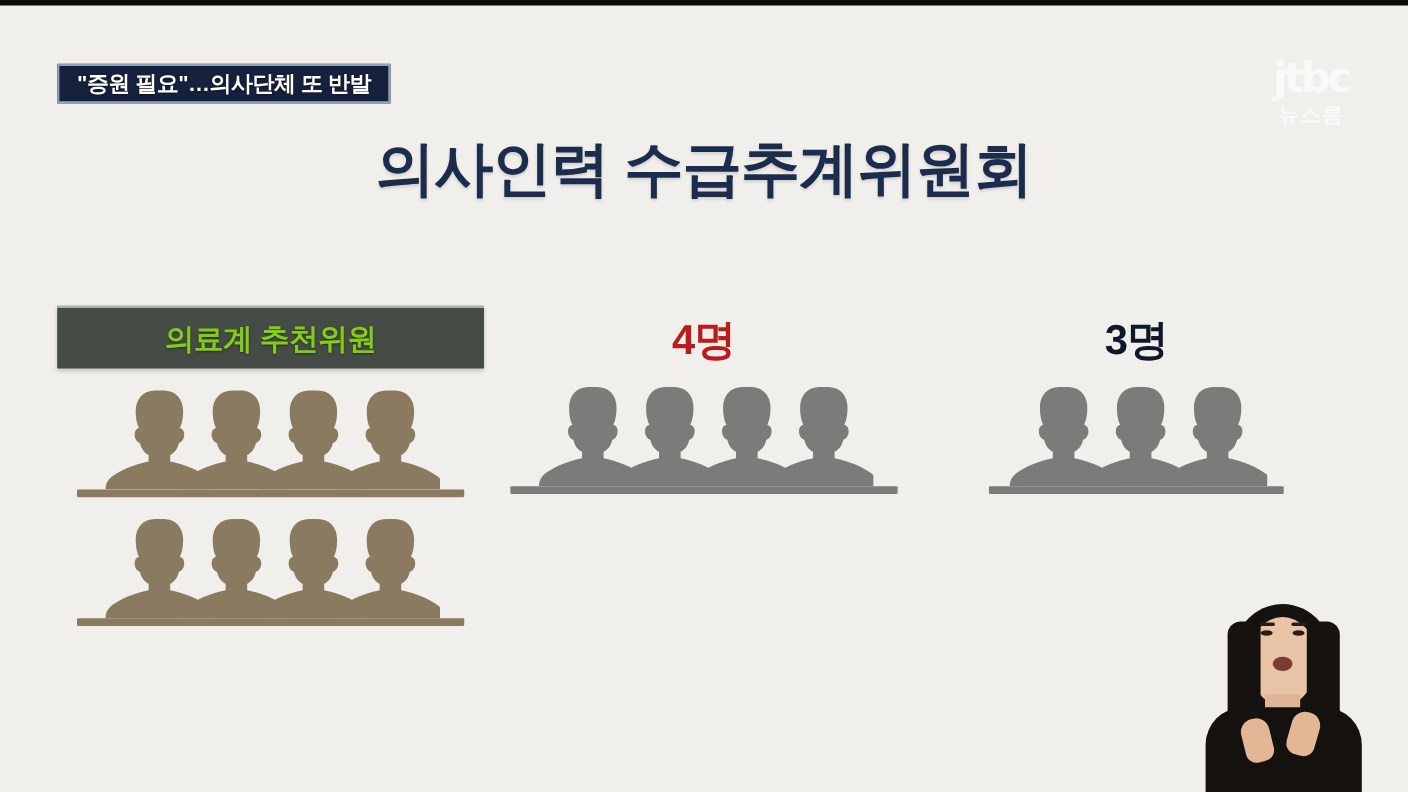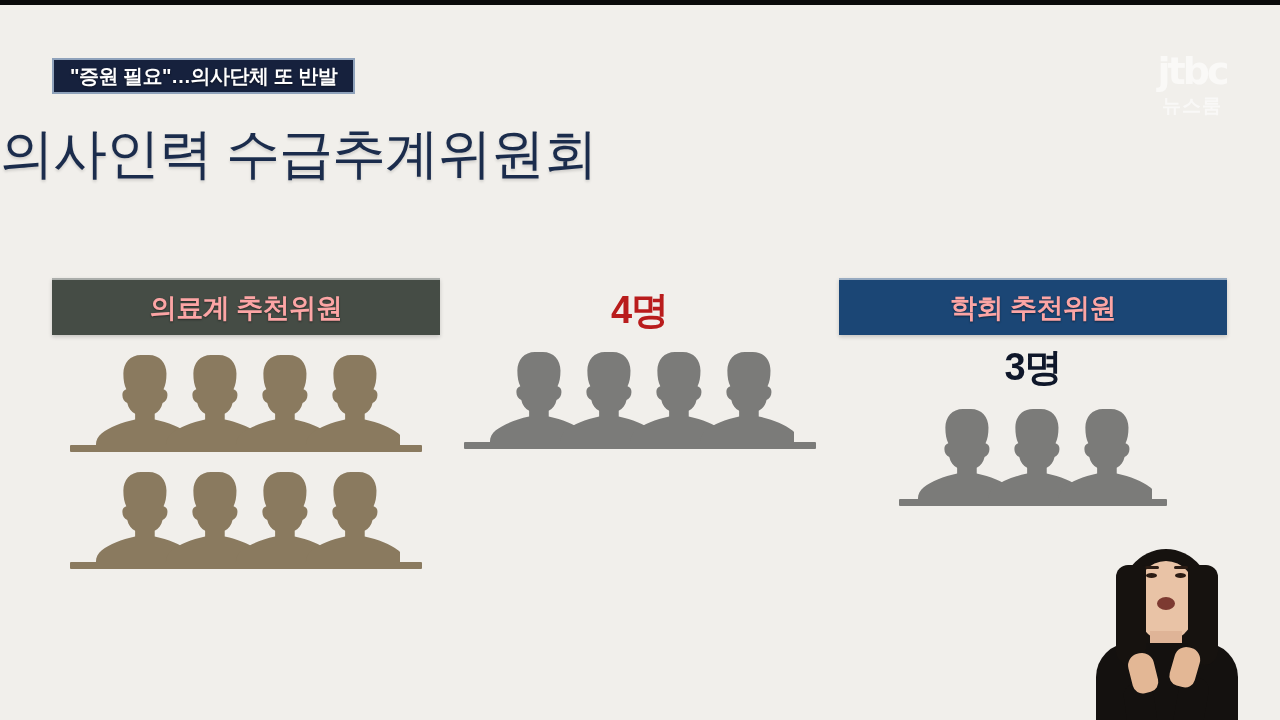--- a/index.html
+++ b/index.html
@@ -75,22 +75,23 @@
     color: rgba(255,255,255,0.58);
     line-height: 1;
   }
 
   
   .main-title {
     position: absolute;
     left: 0;
     top: 118px;
     width: 1280px;
+    text-align: center;
     font-size: 54px;
-    font-weight: normal;
+    font-weight: bold;
     color: #1b2c4c;
     letter-spacing: -1px;
     text-shadow: 0 2px 3px rgba(0,0,0,.14);
   }
 
   
   .columns {
     position: absolute;
     left: 0;
     top: 278px;
@@ -108,21 +109,21 @@
   .col-header {
     height: 57px;
     display: flex;
     align-items: center;
     justify-content: center;
     box-sizing: border-box;
     border-top: 2px solid rgba(255,255,255,.55);
     box-shadow: 0 2px 4px rgba(0,0,0,.18);
   }
   .col-header-label {
-    color: #fca5a5;
+    color: #84cc16;
     font-size: 27px;
     font-weight: bold;
     letter-spacing: -0.5px;
     white-space: nowrap;
     text-shadow: 0 1px 2px rgba(0,0,0,.45);
   }
 
   .col-count {
     margin-top: 12px;
     text-align: center;
@@ -372,23 +373,20 @@
             <div class="person">
               <svg viewBox="0 0 100 96" preserveAspectRatio="none">
                 <path fill="#7b7b79" d="M50 4c-11 0-18 8-18 19 0 7 1 12 3 16 -3 1-4 3-4 6 0 4 2 7 5 8 1 5 4 9 8 11 l0 6 c-14 3-26 8-34 14 -4 3-6 7-6 12 l0 0 100 0 0 0 c0-5-2-9-6-12 -8-6-20-11-34-14 l0-6 c4-2 7-6 8-11 3-1 5-4 5-8 0-3-1-5-4-6 2-4 3-9 3-16 0-11-7-19-18-19z"></path>
               </svg>
             </div>
           </div>
           <div class="baseline baseline-w4" style="background: rgb(123, 123, 121);"></div>
         </div>
       </div>
       <div class="col col-2">
-        <div class="col-header" style="background: rgb(27, 70, 117);">
-          <span class="col-header-label">학회 추천위원</span>
-        </div>
         <div class="col-count" style="color: #0f172a;">3명</div>
         <div class="people-rows">
           <div class="people-row">
             <div class="person">
               <svg viewBox="0 0 100 96" preserveAspectRatio="none">
                 <path fill="#7b7b79" d="M50 4c-11 0-18 8-18 19 0 7 1 12 3 16 -3 1-4 3-4 6 0 4 2 7 5 8 1 5 4 9 8 11 l0 6 c-14 3-26 8-34 14 -4 3-6 7-6 12 l0 0 100 0 0 0 c0-5-2-9-6-12 -8-6-20-11-34-14 l0-6 c4-2 7-6 8-11 3-1 5-4 5-8 0-3-1-5-4-6 2-4 3-9 3-16 0-11-7-19-18-19z"></path>
               </svg>
             </div>
             <div class="person">
               <svg viewBox="0 0 100 96" preserveAspectRatio="none">

